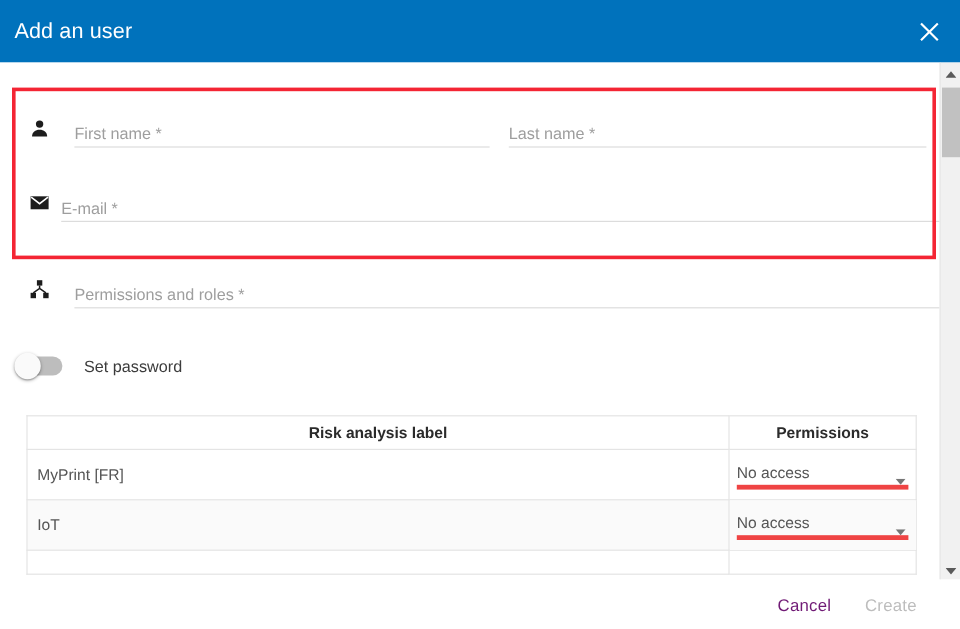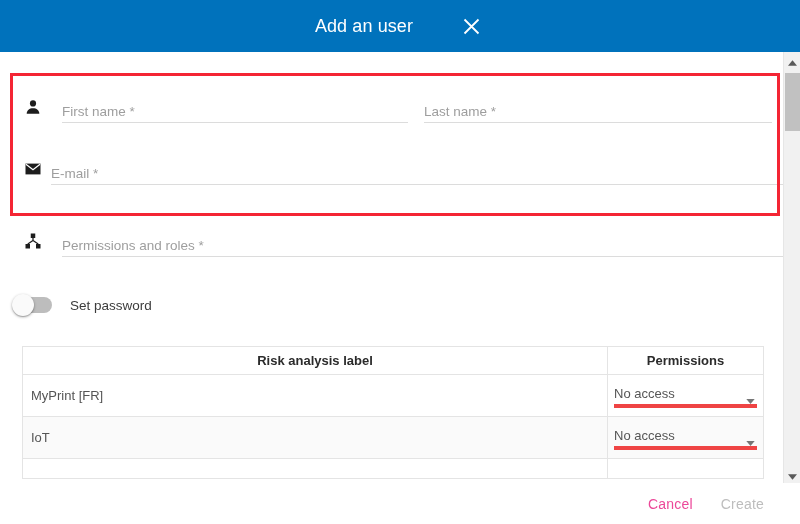--- a/index.html
+++ b/index.html
@@ -23,21 +23,21 @@
   }
 
   
   .titlebar {
     position: relative;
     height: 52px;
     min-height: 52px;
     background: #0072bc;
     display: flex;
     align-items: center;
-    justify-content: center;
+    justify-content: space-between;
     padding: 0 0 0 12px;
     gap: 32px;
   }
   .titlebar-title {
     color: #ffffff;
     font-size: 18px;
     font-weight: 400;
     letter-spacing: .1px;
     line-height: 52px;
   }
@@ -263,21 +263,21 @@
   }
   .btn {
     background: transparent;
     border: none;
     font-family: "Liberation Sans", sans-serif;
     font-size: 14px;
     padding: 8px 14px;
     cursor: pointer;
     letter-spacing: .2px;
   }
-  .btn-cancel { color: #ec4899; }
+  .btn-cancel { color: #701a75; }
   .btn-create { color: #bdbdbd; cursor: default; }
 </style>
 </head>
 <body>
 
 <div class="dialog">
 
   <div class="titlebar">
     <span class="titlebar-title">Add an user</span>
     <div class="close-btn">

